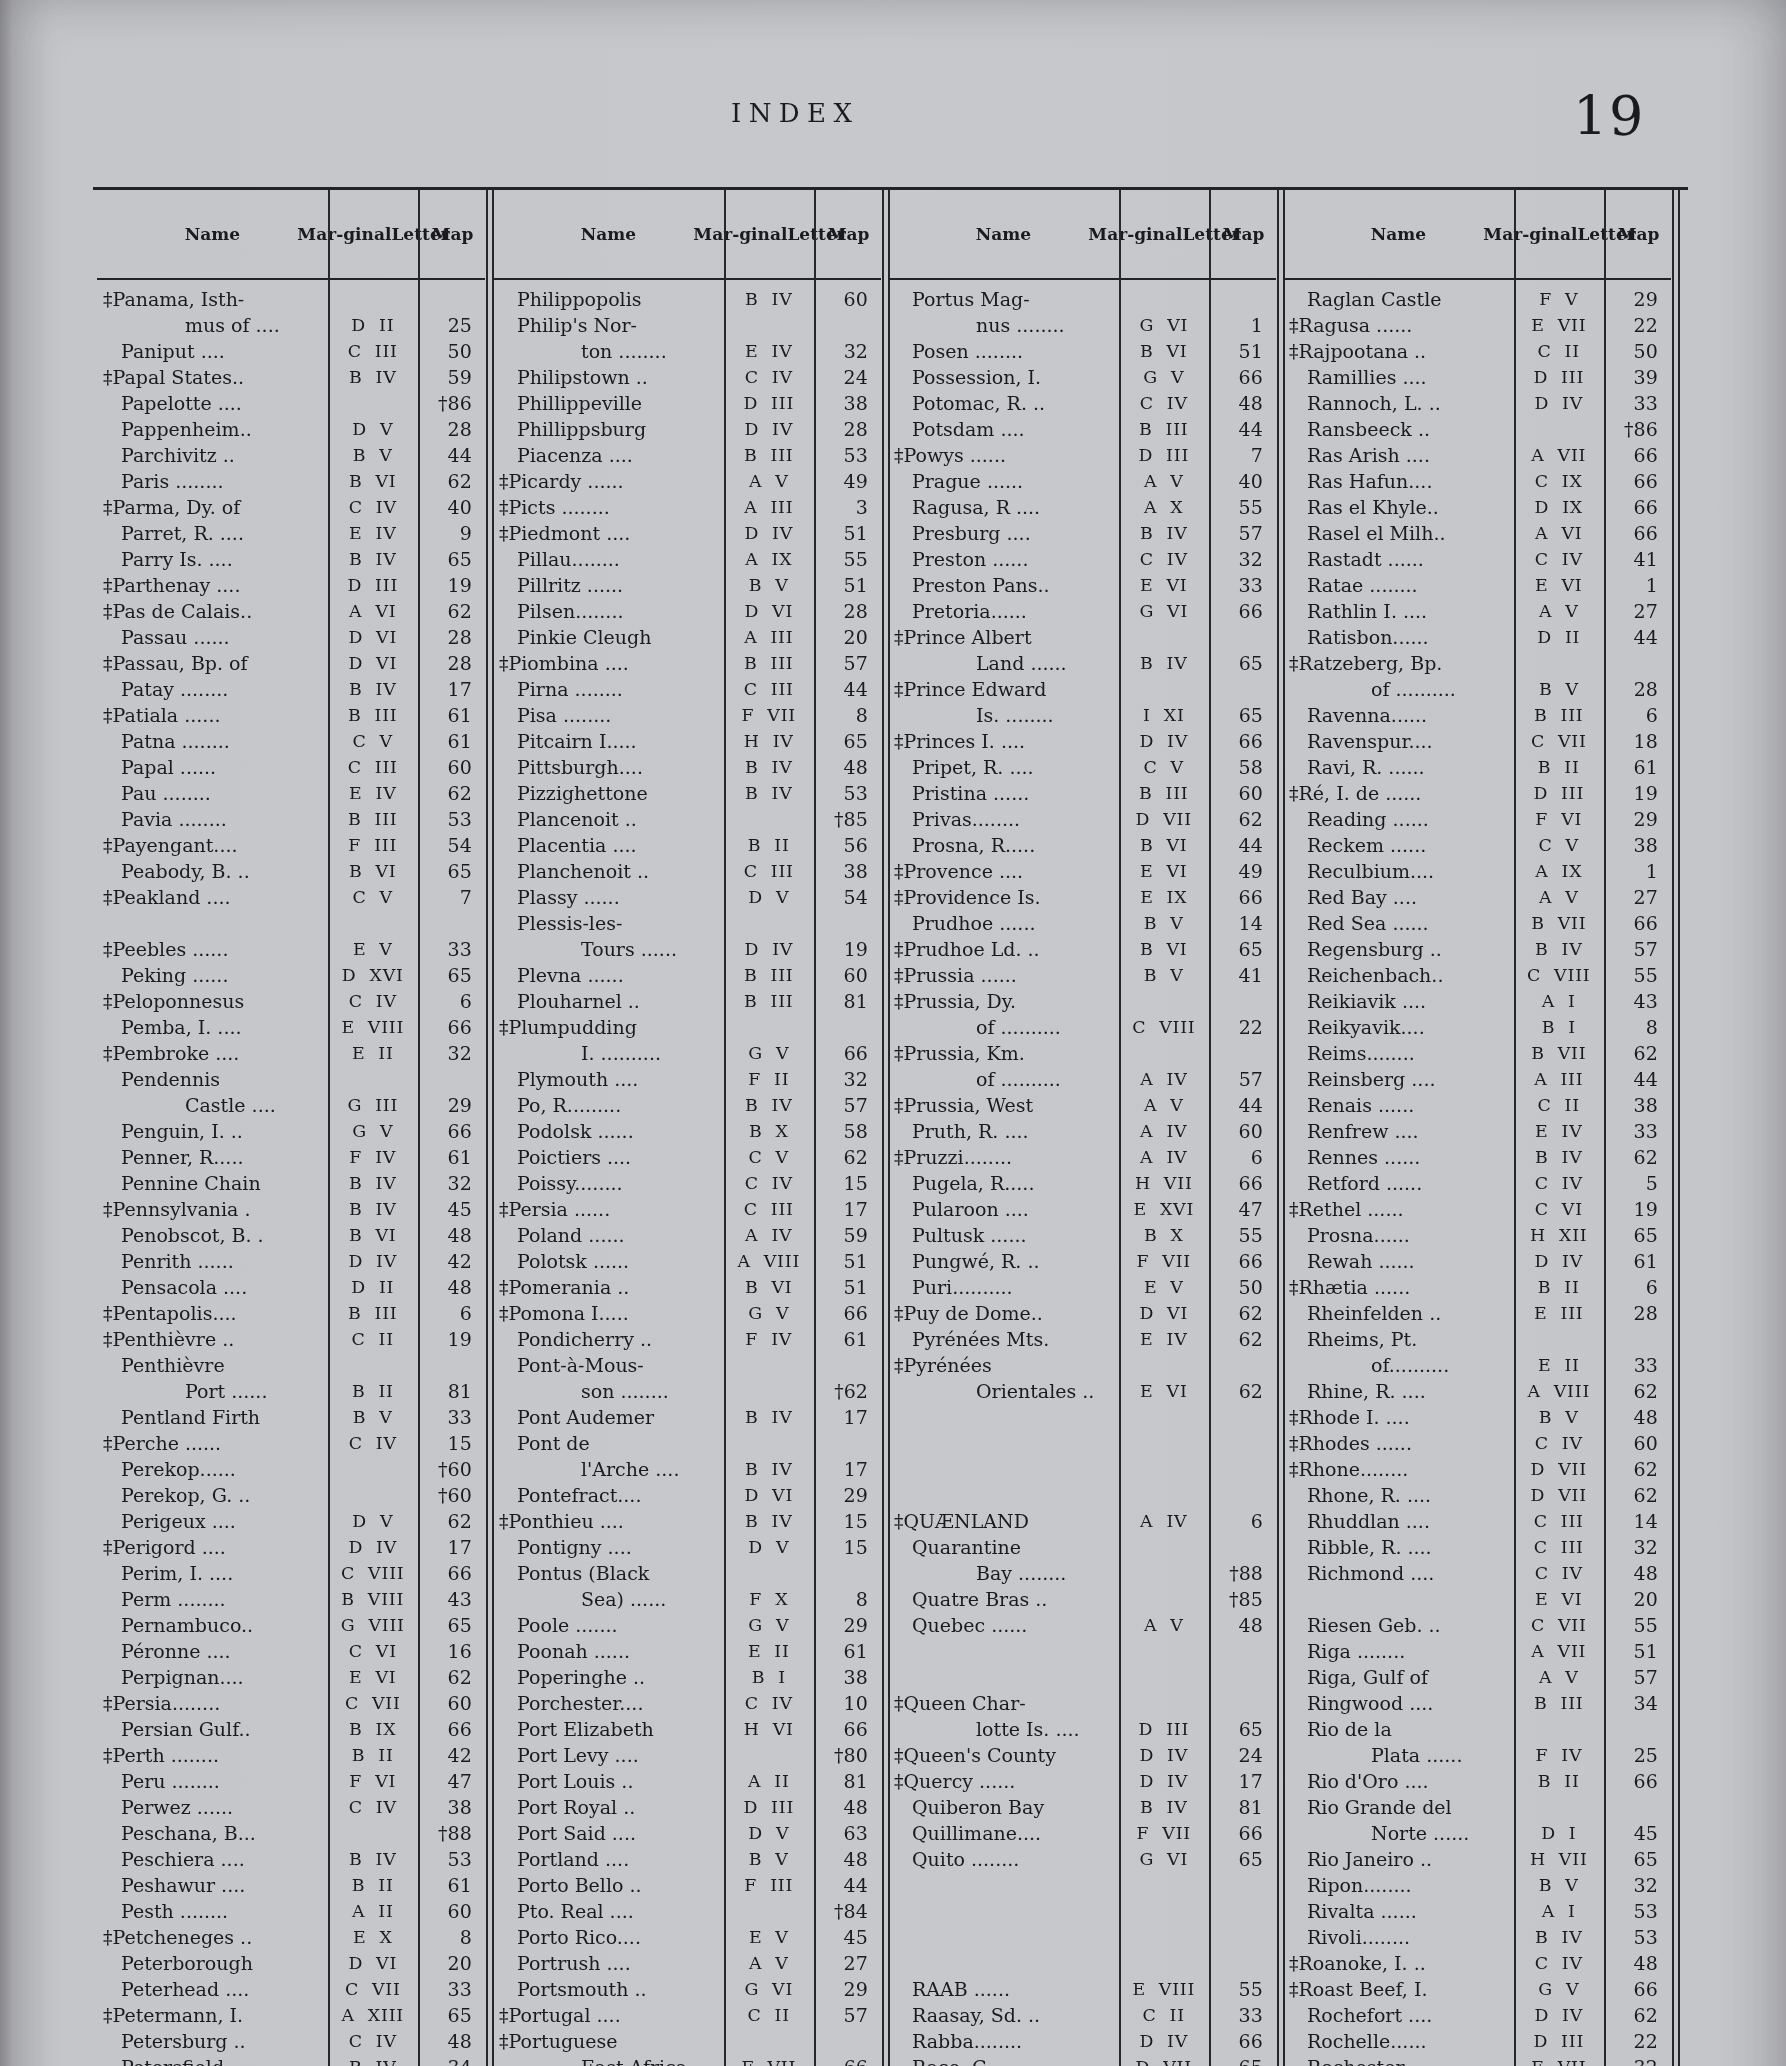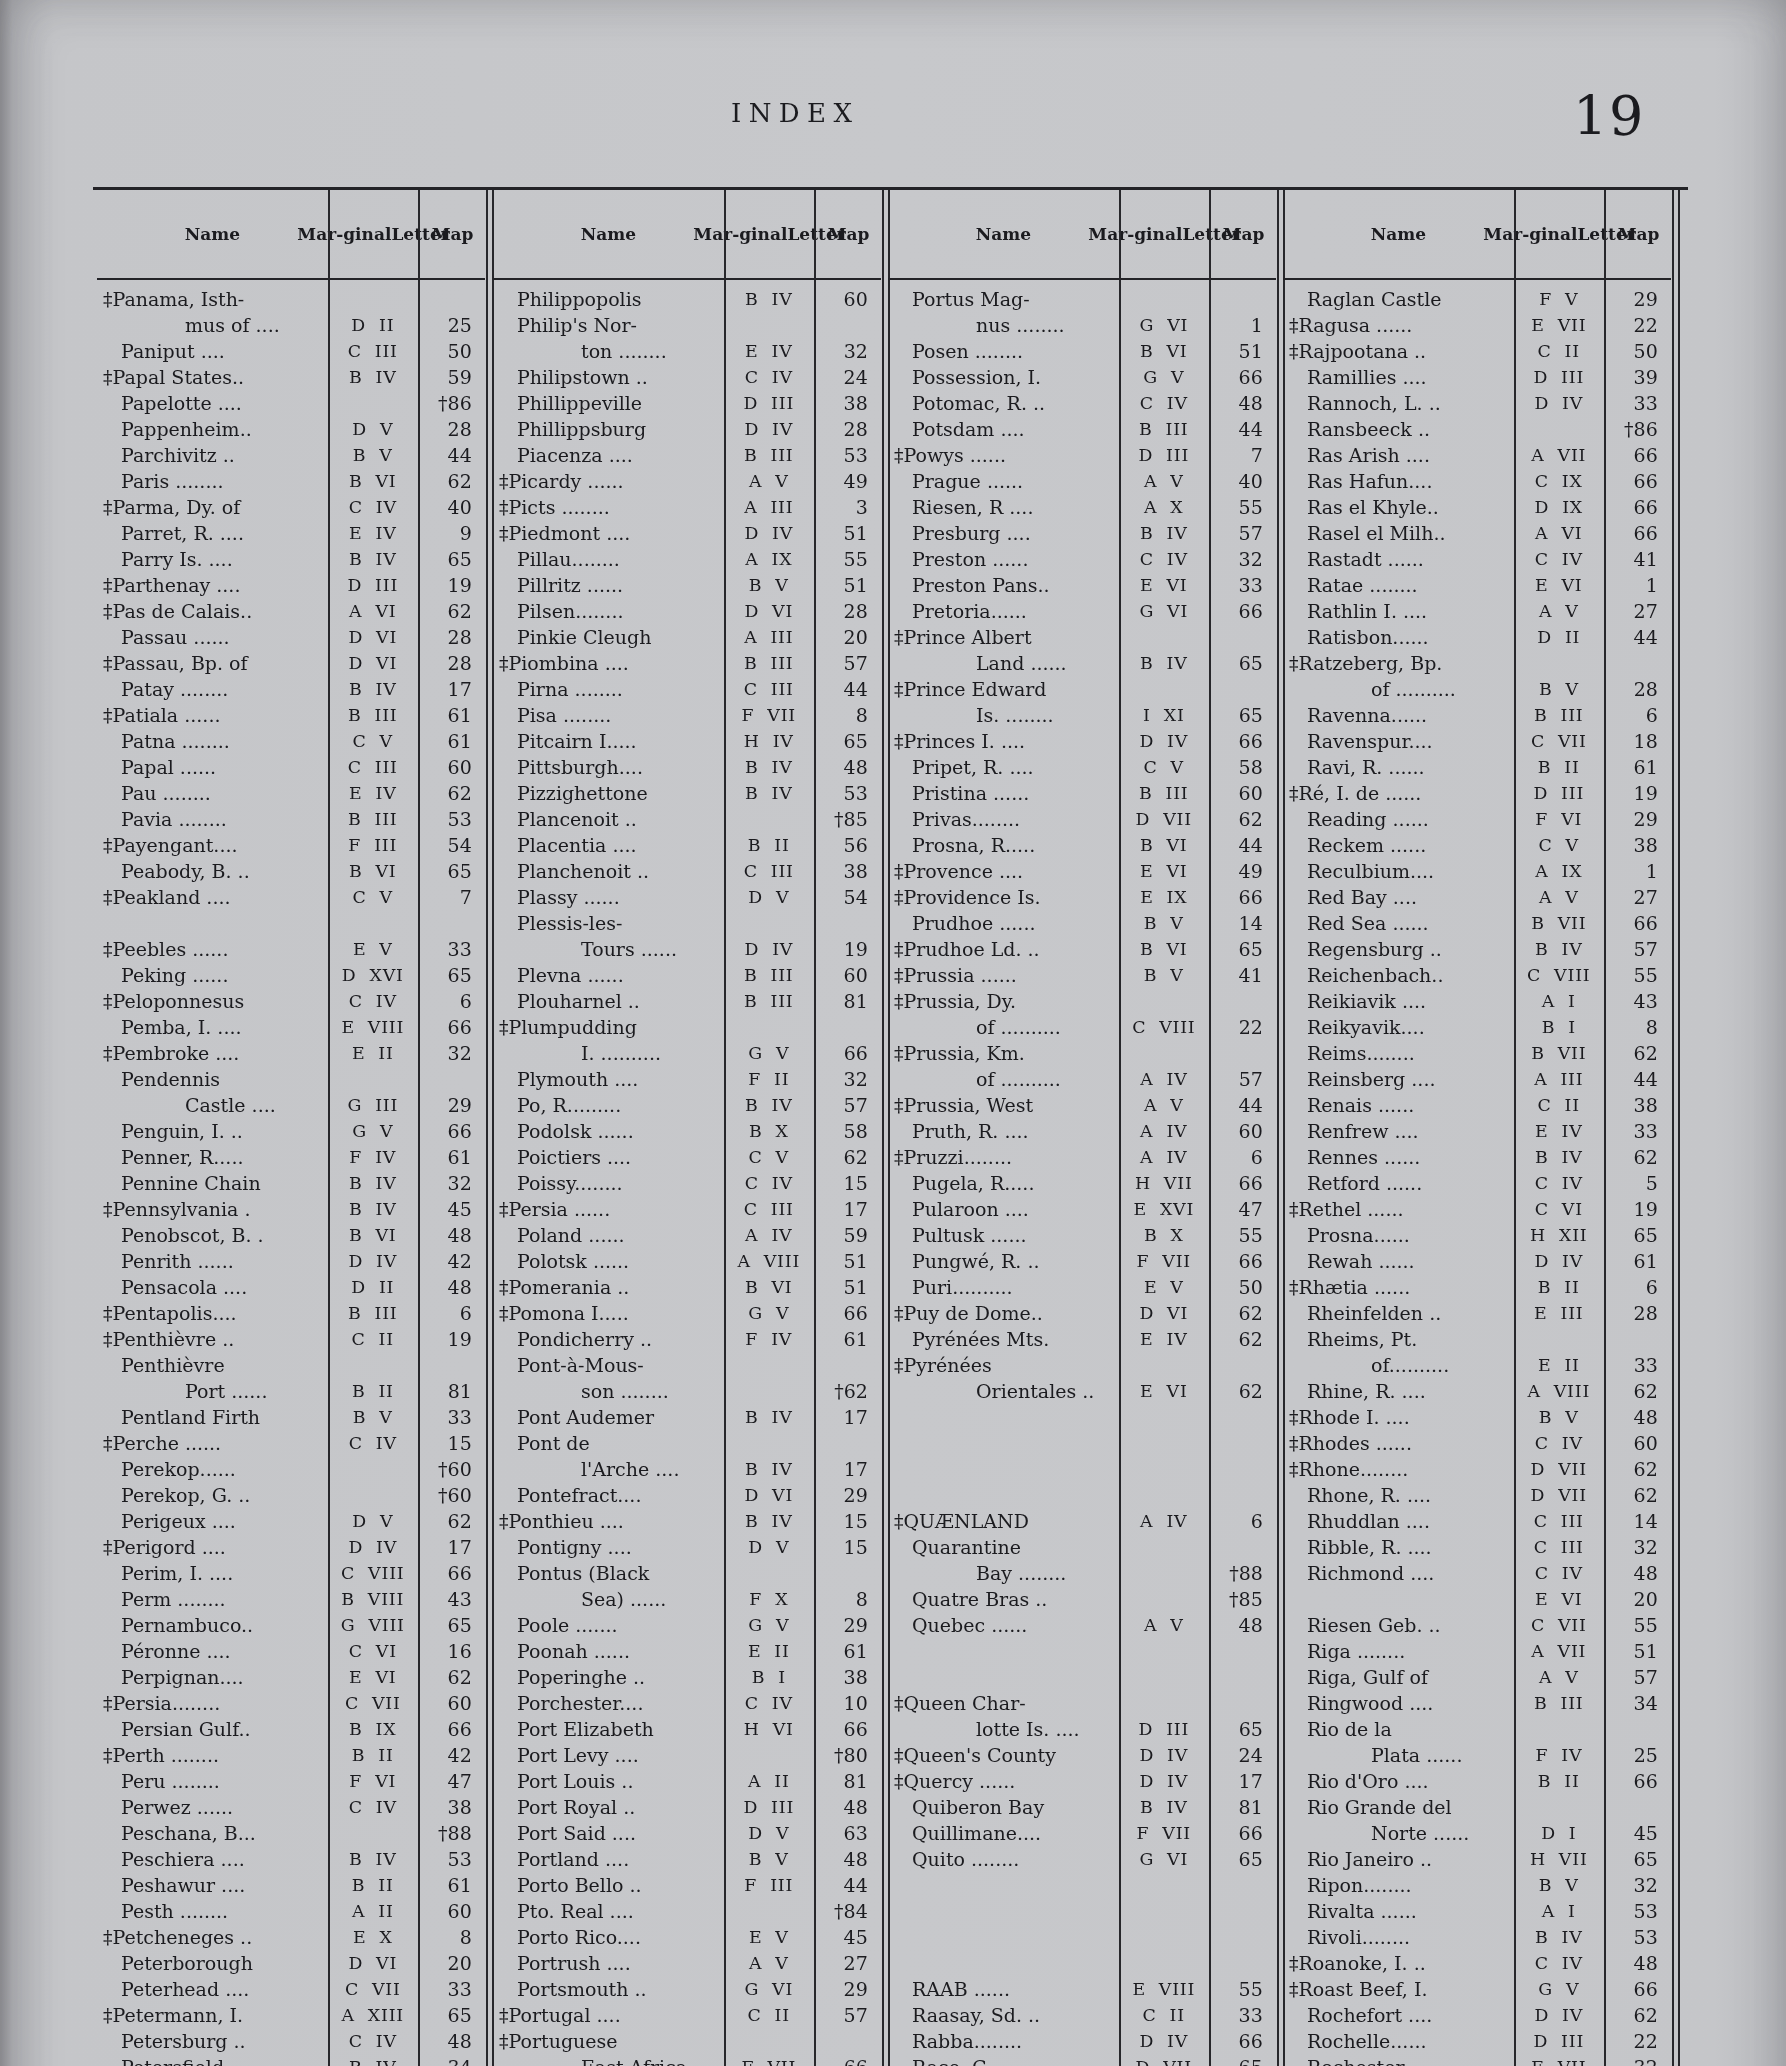--- a/index.html
+++ b/index.html
@@ -823,21 +823,21 @@
             <div class="nm hang">‡Powys ......</div>
             <div class="lt">D III</div>
             <div class="mp">7</div>
           </div>
           <div class="row">
             <div class="nm">Prague ......</div>
             <div class="lt">A V</div>
             <div class="mp">40</div>
           </div>
           <div class="row">
-            <div class="nm">Riesen, R ....</div>
+            <div class="nm">Ragusa, R ....</div>
             <div class="lt">A X</div>
             <div class="mp">55</div>
           </div>
           <div class="row">
             <div class="nm">Presburg ....</div>
             <div class="lt">B IV</div>
             <div class="mp">57</div>
           </div>
           <div class="row">
             <div class="nm">Preston ......</div>

